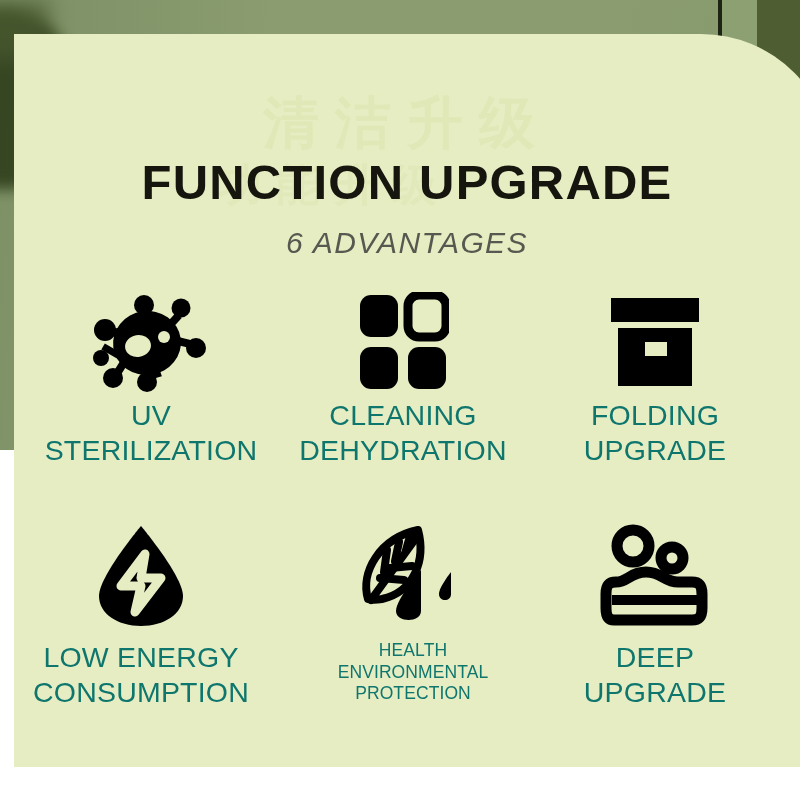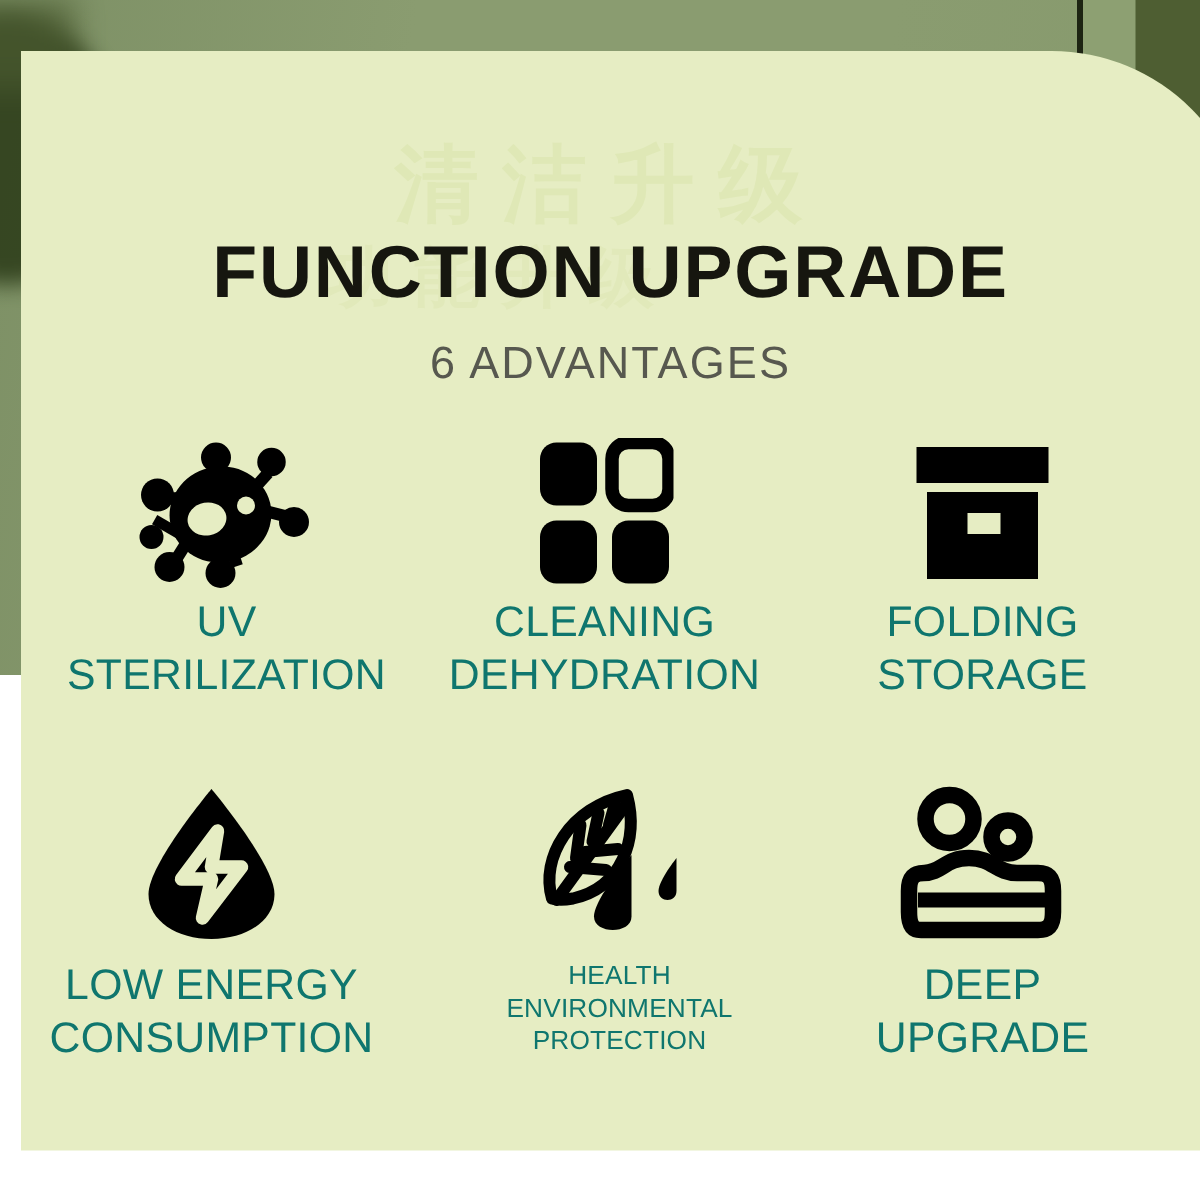--- a/index.html
+++ b/index.html
@@ -135,20 +135,21 @@
     left: 0;
     top: 192px;
     width: 786px;
     text-align: center;
     font-family: "Liberation Sans", sans-serif;
     font-weight: 400;
     font-size: 30px;
     letter-spacing: 1.4px;
     color: #57584f;
     white-space: nowrap;
+    font-style: italic;
   }
 
   
   .grid {
     position: absolute;
     left: 0;
     top: 252px;
     width: 786px;
   }
   .row {
@@ -270,21 +271,21 @@
 
         <div class="cell cell-3">
           <div class="icon-box">
             <svg width="96" height="92" viewBox="0 0 96 92" aria-hidden="true">
               <rect x="4" y="2" width="88" height="24" fill="#000"></rect>
               <rect x="11" y="32" width="74" height="58" fill="#000"></rect>
               <rect x="38" y="46" width="22" height="14" fill="#e6edc3"></rect>
             </svg>
           </div>
           <div class="label">FOLDING
-STORAGE</div>
+UPGRADE</div>
         </div>
       </div>
 
       <div class="row row-2">
 
         <div class="cell cell-2">
           <div class="icon-box">
             <svg width="92" height="104" viewBox="0 0 92 104" aria-hidden="true">
               <path d="M46 2 C46 2 4 52 4 72 C4 90 23 102 46 102 C69 102 88 90 88 72 C88 52 46 2 46 2 Z" fill="#000"></path>
               <path d="M50 30 L26 62 L46 62 L40 88 L66 54 L46 54 Z" fill="none" stroke="#e6edc3" stroke-width="9" stroke-linejoin="round" stroke-linecap="round"></path>

